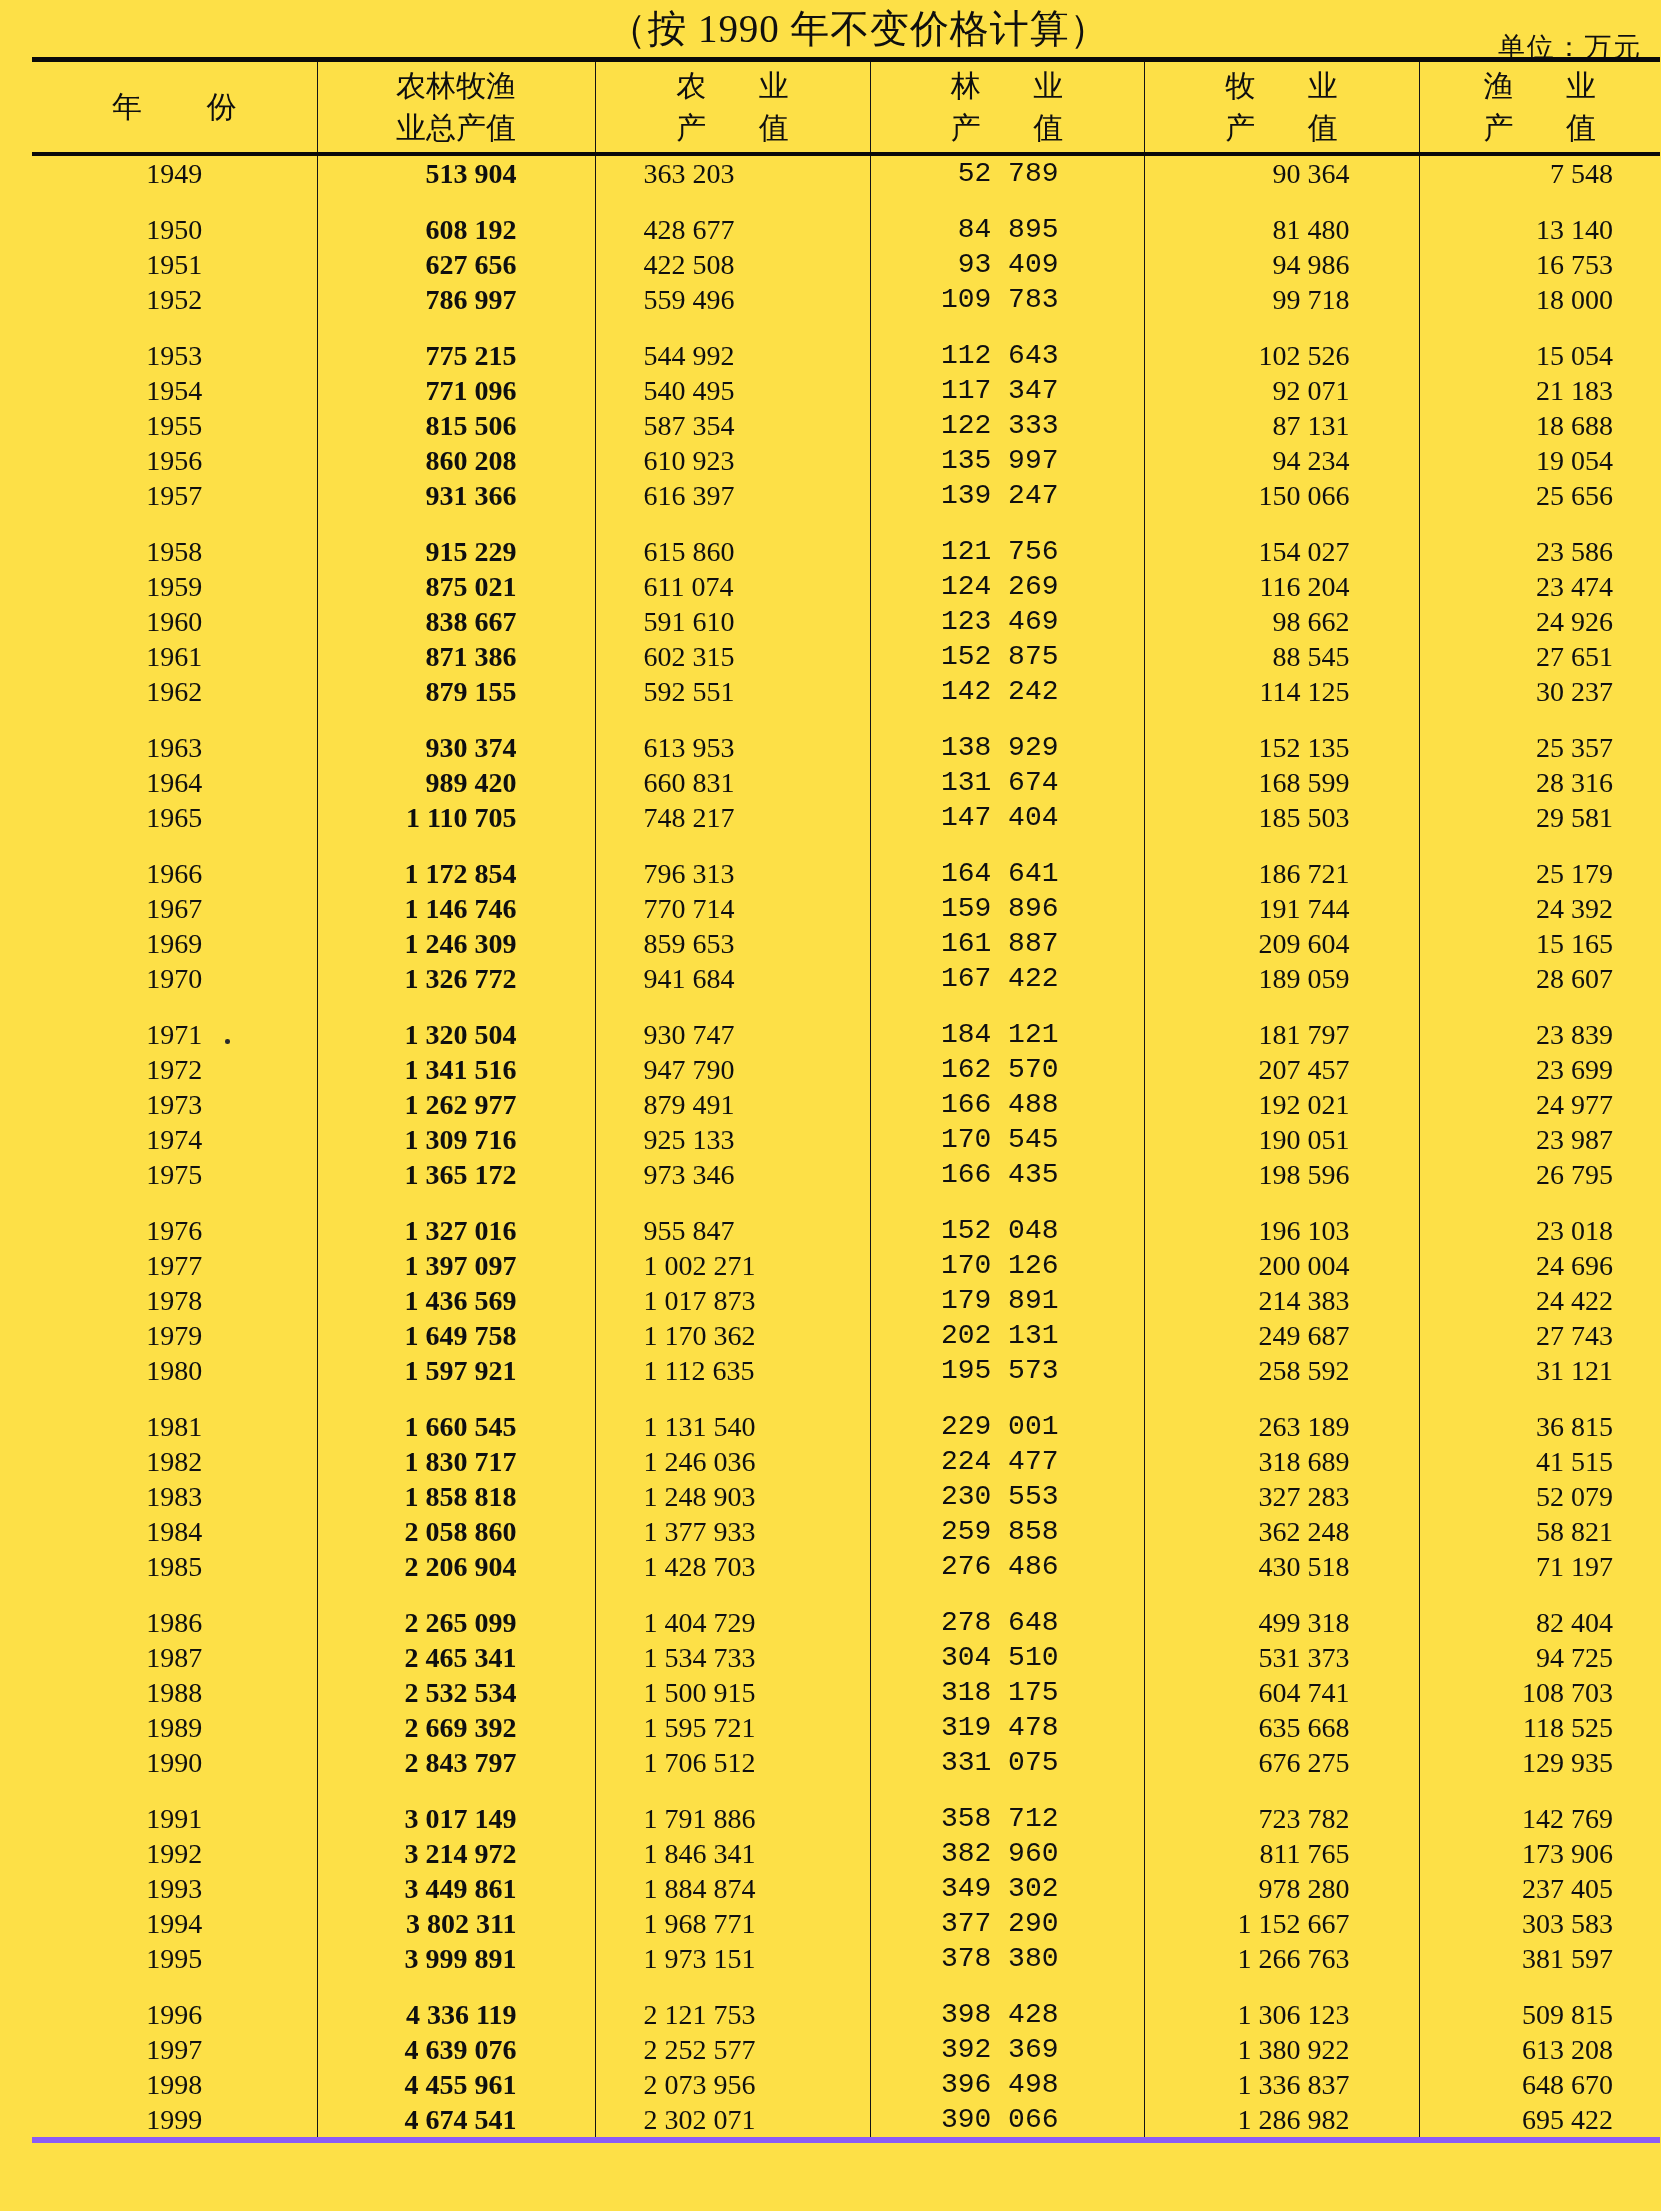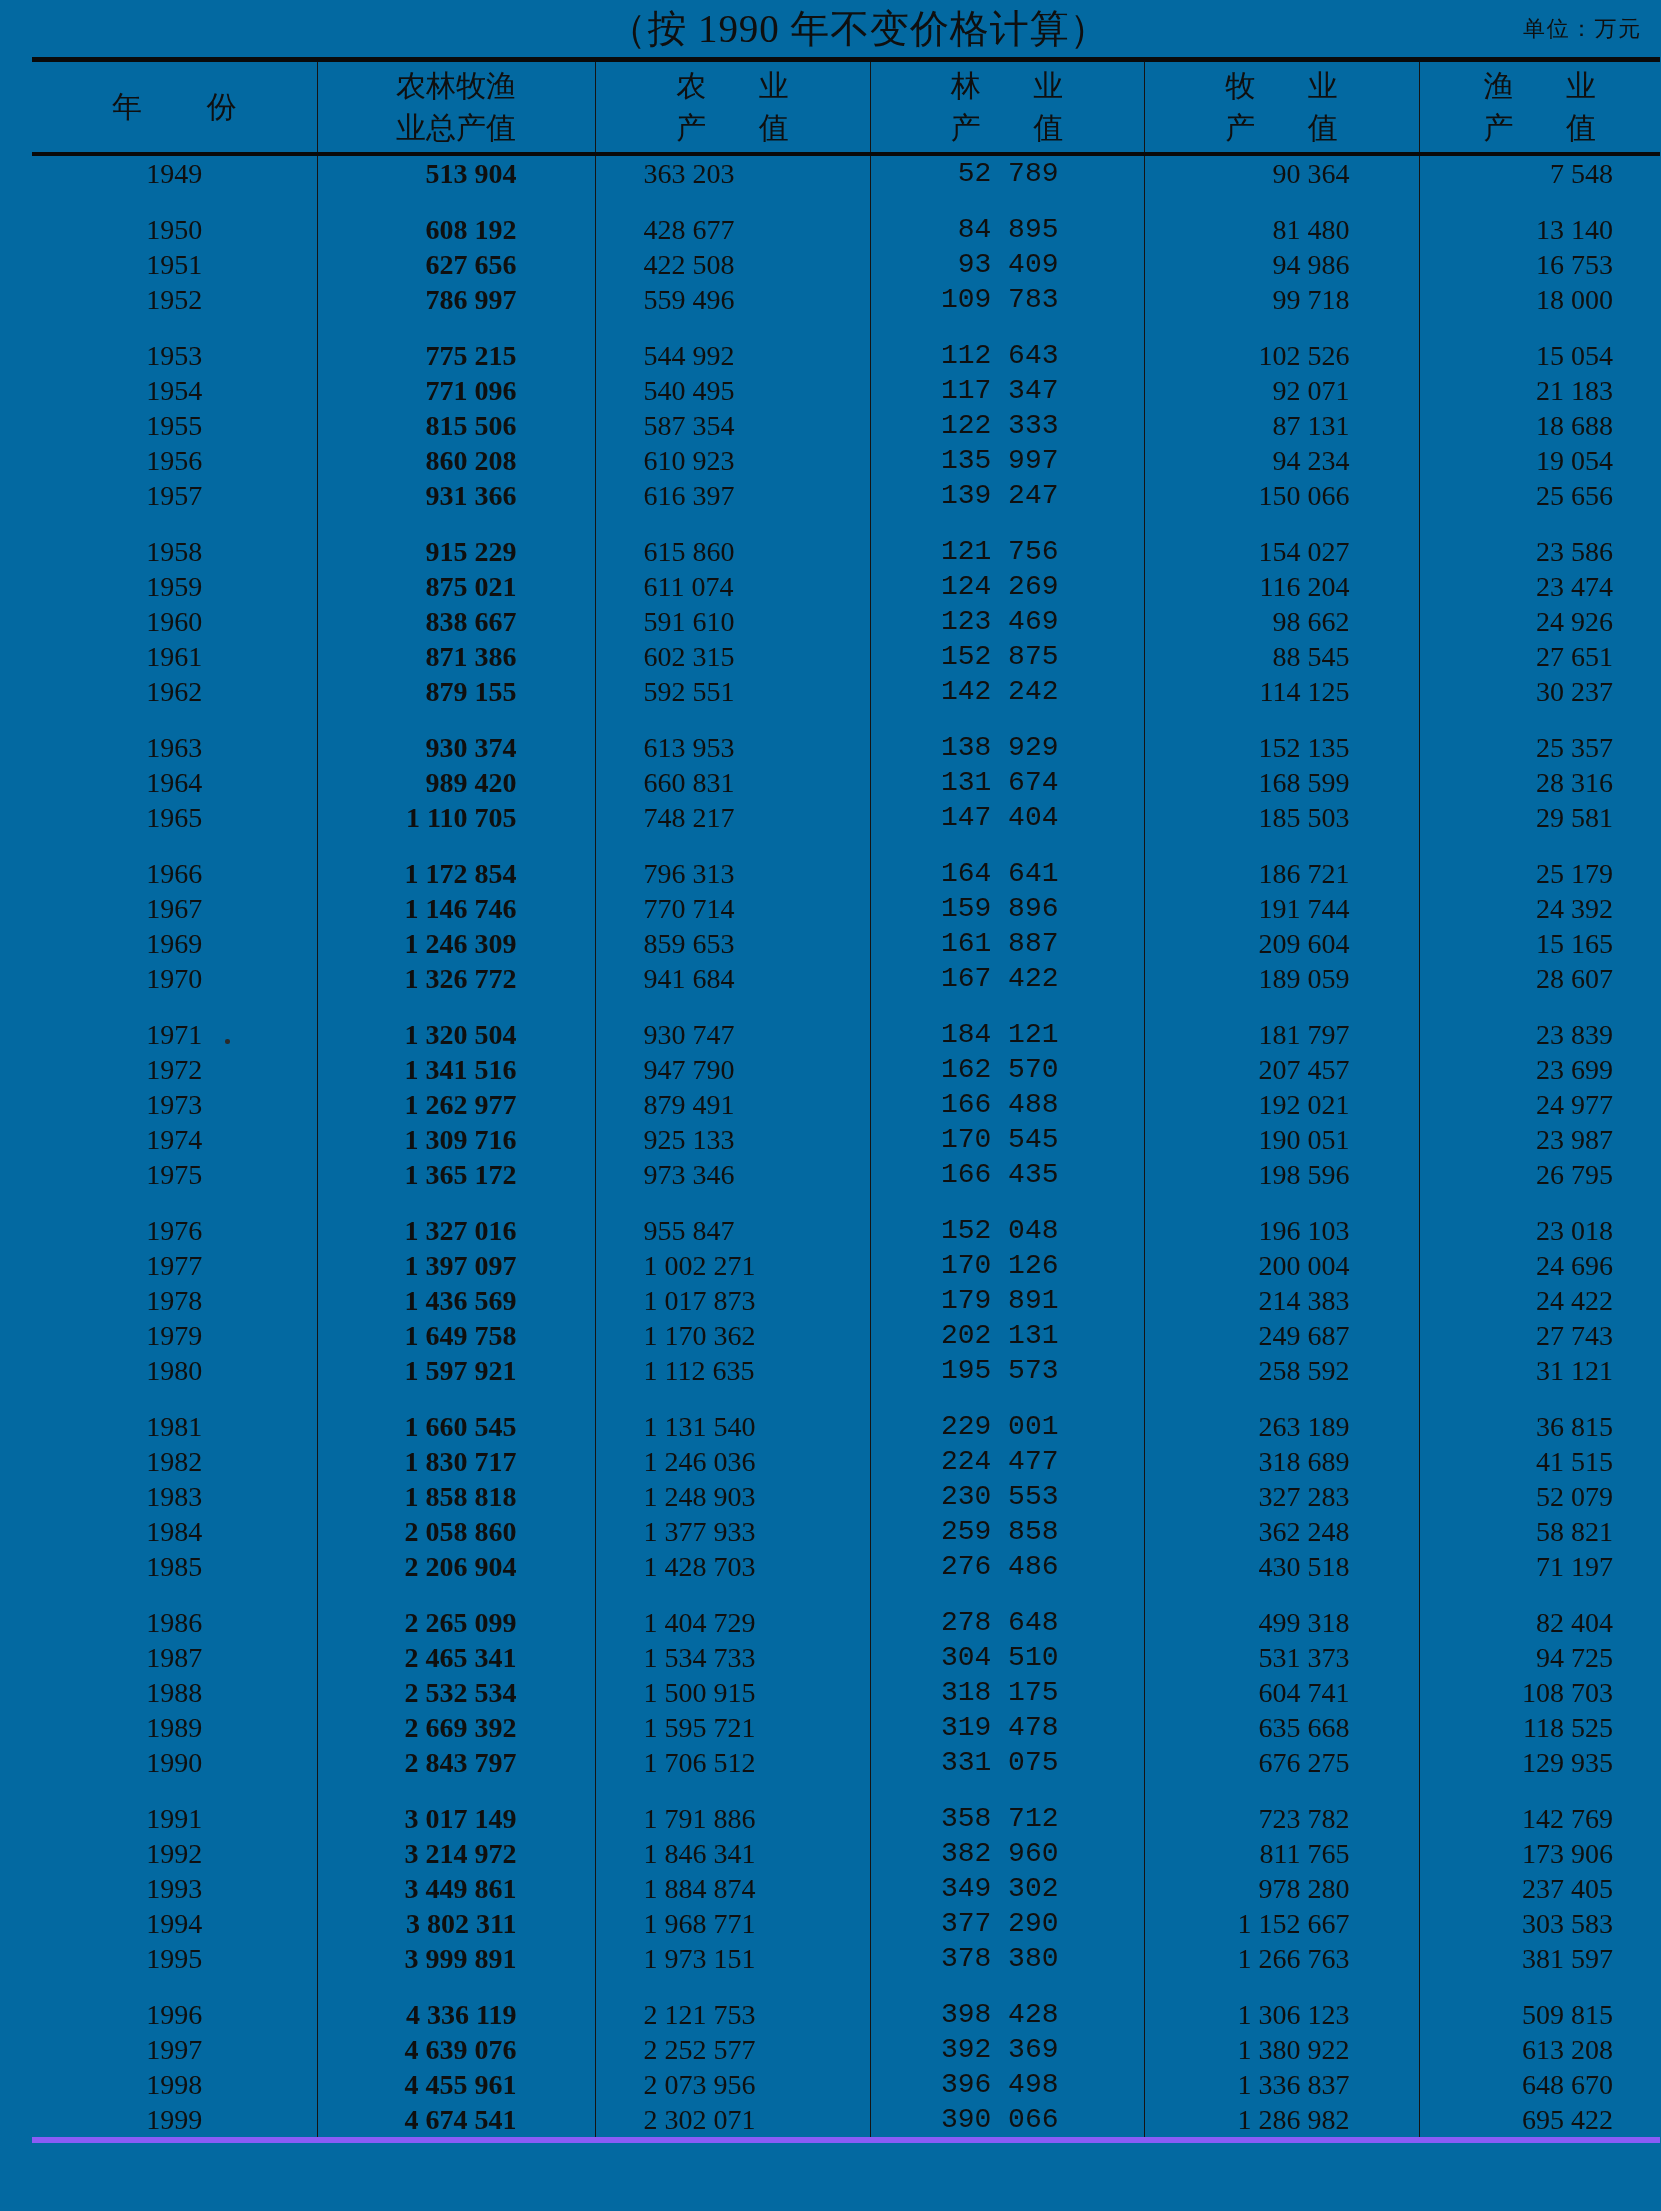--- a/index.html
+++ b/index.html
@@ -1,32 +1,32 @@
 <!DOCTYPE html>
 <html style="font-size:14.5px"><head>
 <meta charset="utf-8">
 <style>
   html,body{margin:0;padding:0;background:#ffffff;}
   .page{
     position:relative;
     width:1661px;height:2212px;
-    background:#0369a1;
+    background:#fde047;
     color:#0f0f0f;
     font-family:"Liberation Serif","DejaVu Serif",serif;
     overflow:hidden;
   }
   .page-title{
     position:absolute;top:1.8px;left:0;right:0;
     text-align:center;text-indent:56px;
     font-size:39px;letter-spacing:0.9px;
     white-space:nowrap;
   }
   .unit-label{
-    position:absolute;top:14px;right:19px;
-    font-size:22px;letter-spacing:1.8px;
+    position:absolute;top:29px;right:19px;
+    font-size:27px;letter-spacing:1.8px;
     white-space:nowrap;
   }
   table.data-table{
     position:absolute;top:57px;left:32px;
     width:1627px;
     border-collapse:collapse;
     table-layout:fixed;
     border-top:5.5px solid #0a0a0a;
     border-bottom:6px solid #8b5cf6;
   }

